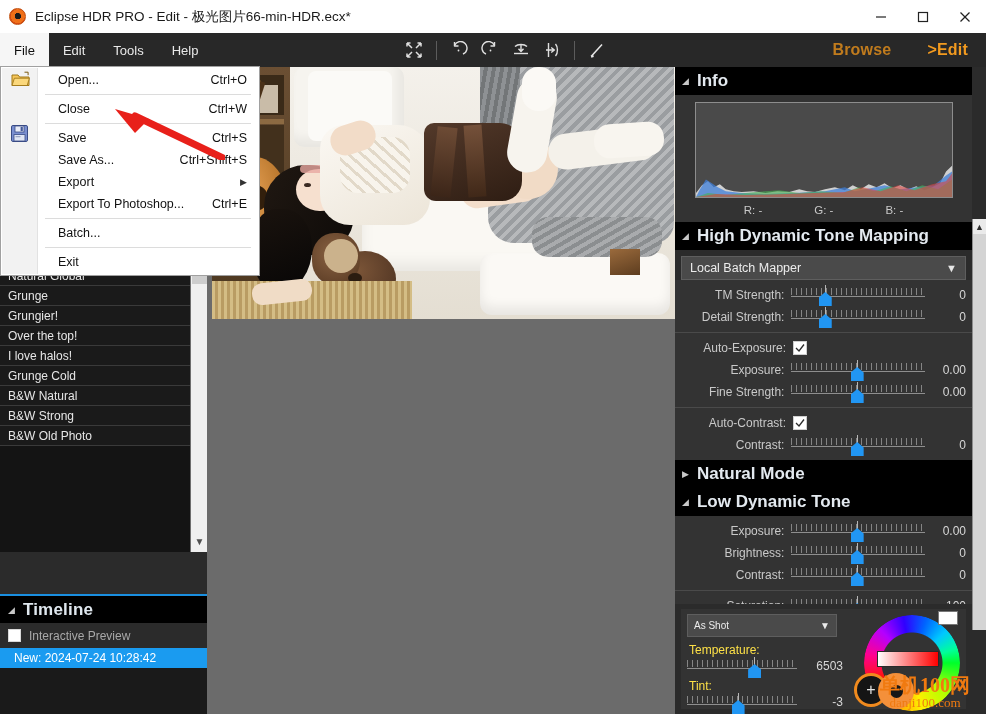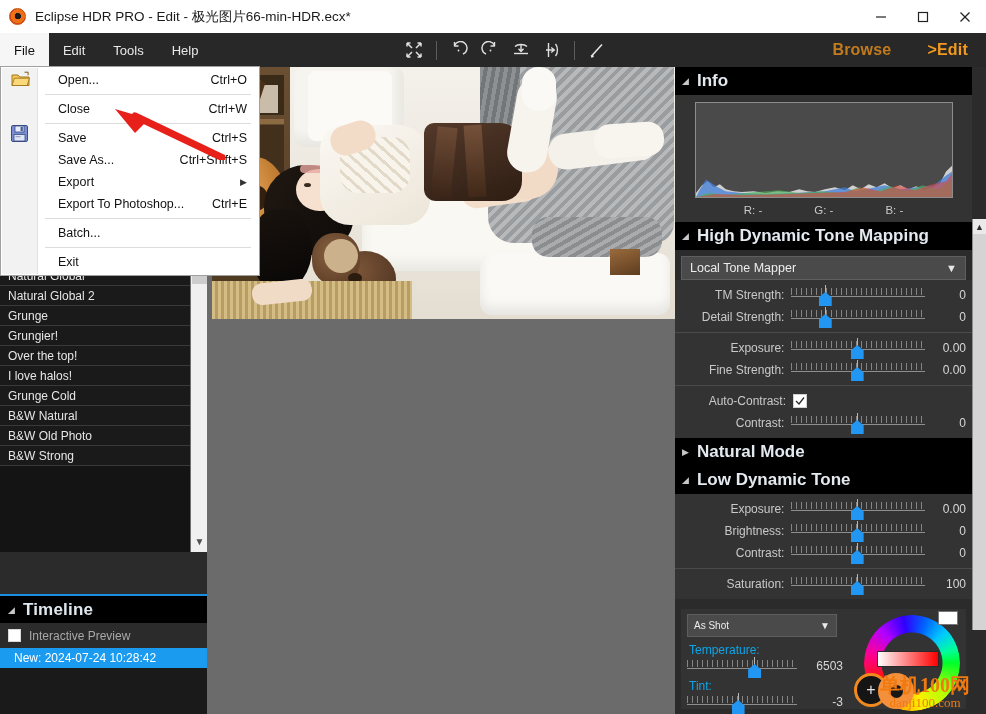--- a/index.html
+++ b/index.html
@@ -221,21 +221,21 @@
 
   
   .wb { position: absolute; left: 0; bottom: 0; width: 297px; height: 110px; background: #2b2b2b; }
   .wb-box { position: absolute; left: 6px; top: 5px; width: 285px; height: 100px; background: #333; }
   .wb-sel {
     position: absolute; left: 6px; top: 5px; width: 150px; height: 23px;
     background: #4a4a4a; border: 1px solid #5e5e5e; display: flex; align-items: center;
     padding: 0 6px; font-size: 10px; color: #ececec;
   }
   .wb-sel .caret { margin-left: auto; }
-  .wb-lbl { position: absolute; font-size: 12px; color: #0ea5e9; }
+  .wb-lbl { position: absolute; font-size: 12px; color: #fde047; }
   .wb-val { position: absolute; font-size: 12px; color: #d8d8d8; text-align: right; }
   .wheel {
     position: absolute; right: 6px; bottom: -2px; width: 96px; height: 96px; border-radius: 50%;
     background: conic-gradient(from 90deg, #00ff2a, #b6ff00 12%, #ffee00 22%, #ff9a00 31%, #ff1500 42%,
       #ff0090 53%, #b400ff 63%, #3000ff 72%, #0064ff 80%, #00c8ff 88%, #00ff9a 95%, #00ff2a 100%);
     -webkit-mask: radial-gradient(circle, transparent 0 30px, #000 31px);
             mask: radial-gradient(circle, transparent 0 30px, #000 31px);
   }
   .wheel-bar {
     position: absolute; right: 27px; bottom: 42px; width: 62px; height: 16px;
@@ -344,29 +344,28 @@
   </div>
 
   <div class="mode-btns">
     <div class="mode-btn">Browse</div>
     <div class="mode-btn active">&gt;Edit</div>
   </div>
 
   <div class="left-panel">
     <div class="preset-list">
       <div class="preset-row">Natural Global</div>
-      <div class="preset-row">Natural Global 2</div>
       <div class="preset-row">Grunge</div>
       <div class="preset-row">Grungier!</div>
       <div class="preset-row">Over the top!</div>
       <div class="preset-row">I love halos!</div>
       <div class="preset-row">Grunge Cold</div>
       <div class="preset-row">B&amp;W Natural</div>
+      <div class="preset-row">B&amp;W Strong</div>
       <div class="preset-row">B&amp;W Old Photo</div>
-      <div class="preset-row">B&amp;W Strong</div>
       <div class="preset-scroll">
         <div class="preset-thumb"></div>
         <div class="preset-arrow">▼</div>
       </div>
     </div>
 
 
     <div class="timeline">
       <div class="panel-header">
         <span class="tri">◢</span>
@@ -473,21 +472,21 @@
                 <span>-</span></span>
         </div>
       </div>
 
       <div class="sec-header">
         <span class="tri">◢</span>
         <span class="ttl">High Dynamic Tone Mapping</span>
       </div>
 
       <div class="dropdown-field">
-        <span>Local Tone Mapper</span>
+        <span>Local Batch Mapper</span>
         <span class="caret">▼</span>
       </div>
 
       <div class="ctrl-group">
         <div class="ctrl-row">
           <span class="ctrl-label">TM Strength:</span>
           <span class="slider">
             <span class="ticks"></span>
             <span class="track"></span>
             <span class="center-tick" style="left:25%"></span>
@@ -502,20 +501,28 @@
             <span class="track"></span>
             <span class="center-tick" style="left:25%"></span>
             <span class="thumb" style="left:25%"></span>
           </span>
           <span class="ctrl-val">0</span>
         </div>
       </div>
       <div class="ctrl-sep"></div>
 
       <div class="ctrl-group">
+        <div class="ctrl-row chk-row">
+          <span class="ctrl-label">Auto-Exposure:</span>
+          <span class="chk-box">
+            <svg width="10" height="10" viewBox="0 0 10 10">
+                <path d="M1 5 L4 8 L9 1.5" stroke="#2b2b2b" stroke-width="1.3" fill="none"></path>
+              </svg>
+          </span>
+        </div>
         <div class="ctrl-row">
           <span class="ctrl-label">Exposure:</span>
           <span class="slider">
             <span class="ticks"></span>
             <span class="track"></span>
             <span class="center-tick" style="left:49%"></span>
             <span class="thumb" style="left:49%"></span>
           </span>
           <span class="ctrl-val">0.00</span>
         </div>

